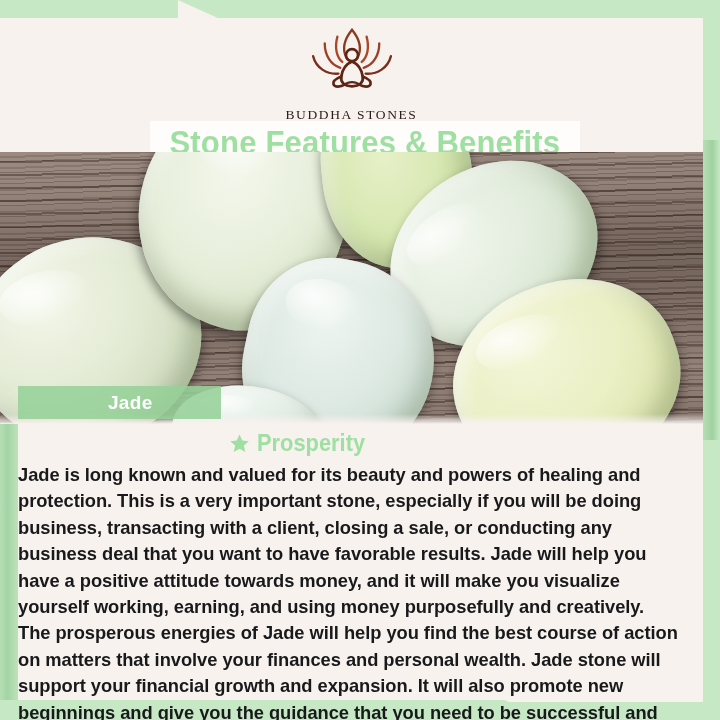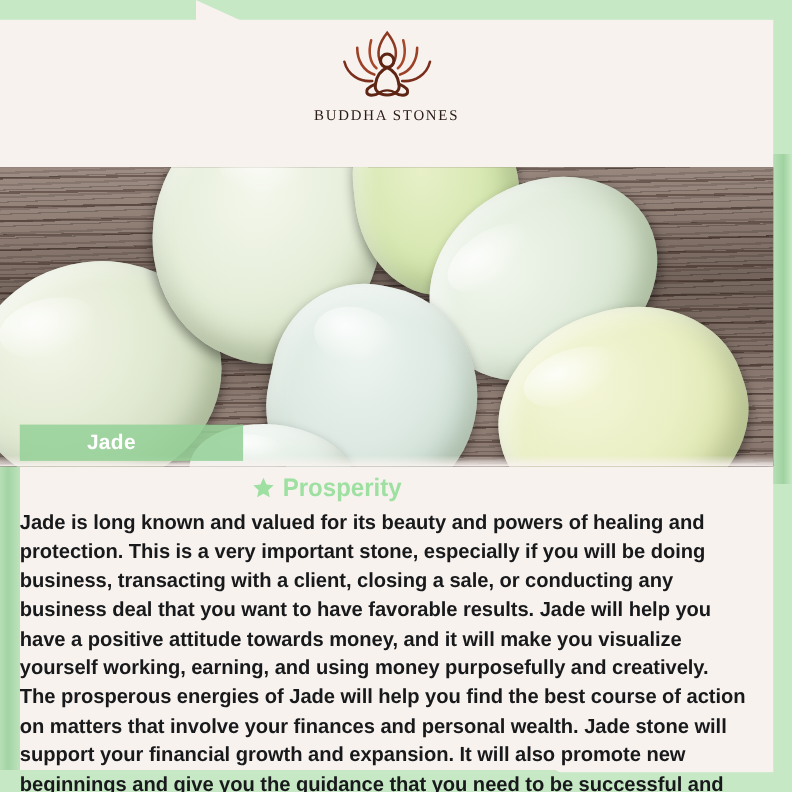--- a/index.html
+++ b/index.html
@@ -43,21 +43,21 @@
   
   .right-stripe {
     position:absolute; right:0; top:140px; width:17px; height:300px;
     background:linear-gradient(90deg,#b6deb5 0%, #a0d2a1 55%, #c6e8c5 100%);
   }
 
   
   .header { position:absolute; left:0; top:18px; width:703px; height:137px; }
   .logo-wrap {
     position:absolute; left:0; right:0; top:6px;
-    display:flex; flex-direction:column; align-items:center;
+    display:flex; flex-direction:column; align-items:center;gap:10px;
   }
   .logo-mark { width:118px; height:72px; display:block; }
   .logo-text {
     margin-top:1px;
     font-family:"Liberation Serif", serif;
     font-size:13.5px; letter-spacing:1.6px; color:#2a1a14; font-weight:400;
   }
   .title-plate {
     position:absolute; left:150px; top:103px; width:430px; height:44px;
     background:#fffdfc;
@@ -116,21 +116,21 @@
   .photo-fade{ position:absolute; left:0; right:0; bottom:0; height:10px;
        background:linear-gradient(180deg, rgba(248,242,239,0) 0%, #f8f2ef 100%); }
 
   .caption {
     position:absolute; left:18px; top:386px; width:203px; height:33px;
     background:rgba(150,208,152,.88);
     display:flex; align-items:center;
   }
   .caption span{
     font-family:"Liberation Sans Narrow","Liberation Sans", sans-serif;
-    font-weight:bold; font-size:19px; color:#ffffff; padding-left:61px;
+    font-weight:bold; font-size:19px; color:#ffffff; padding-left:90px;
     letter-spacing:.3px;
   }
 
   
   .keywords {
     position:absolute; left:0; top:430px; width:600px;
     display:flex; justify-content:center; align-items:center; 
   }
   .kw { display:flex; align-items:center; gap:7px; }
   .kw-star { width:21px; height:21px; display:block; }
@@ -177,20 +177,23 @@
           <circle cx="60" cy="32" r="6.2"></circle>
           <path d="M60 38.5 C54 41 50 47 49 54 C48 60 52 64 60 64 C68 64 72 60 71 54 C70 47 66 41 60 38.5 Z"></path>
           <path d="M49 54 C44 56 40 59 41 62 C42 65 48 65 53 62"></path>
           <path d="M71 54 C76 56 80 59 79 62 C78 65 72 65 67 62"></path>
           <path d="M53 62 C56 59 64 59 67 62" stroke-width="2.2"></path>
         </g>
       </svg>
       <div class="logo-text">BUDDHA STONES</div>
     </div>
 
+    <div class="title-plate">
+      <span>Stone Features &amp; Benefits</span>
+    </div>
   </div>
 
   <div class="photo">
     <div class="wood"></div>
     <div class="stone s1"></div>
     <div class="stone s2"></div>
     <div class="stone s3"></div>
     <div class="stone s4"></div>
     <div class="stone s5"></div>
     <div class="stone s6"></div>

